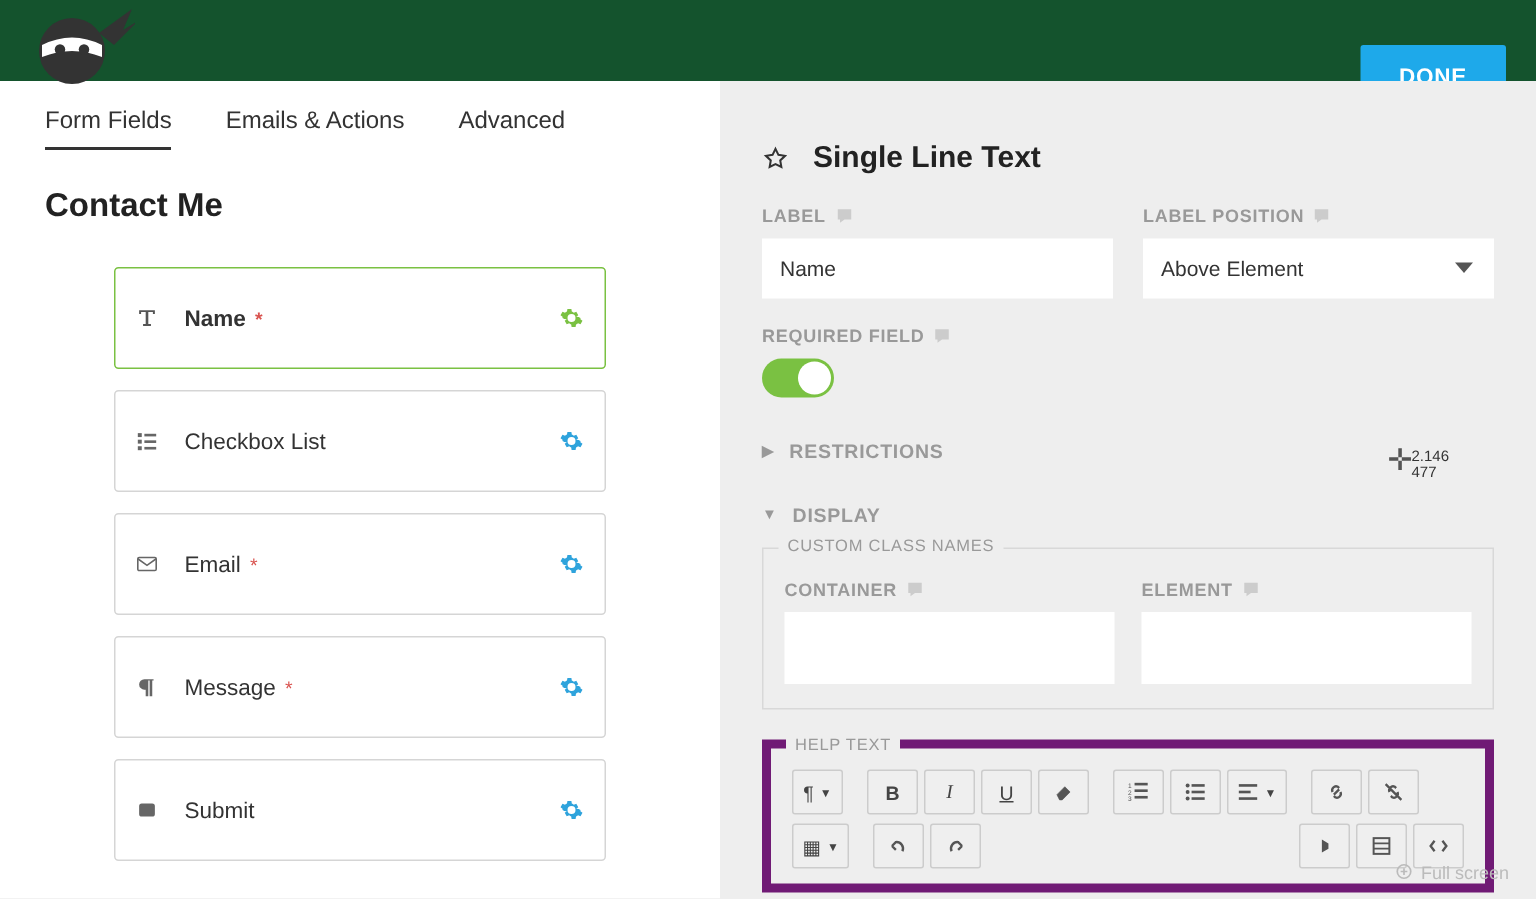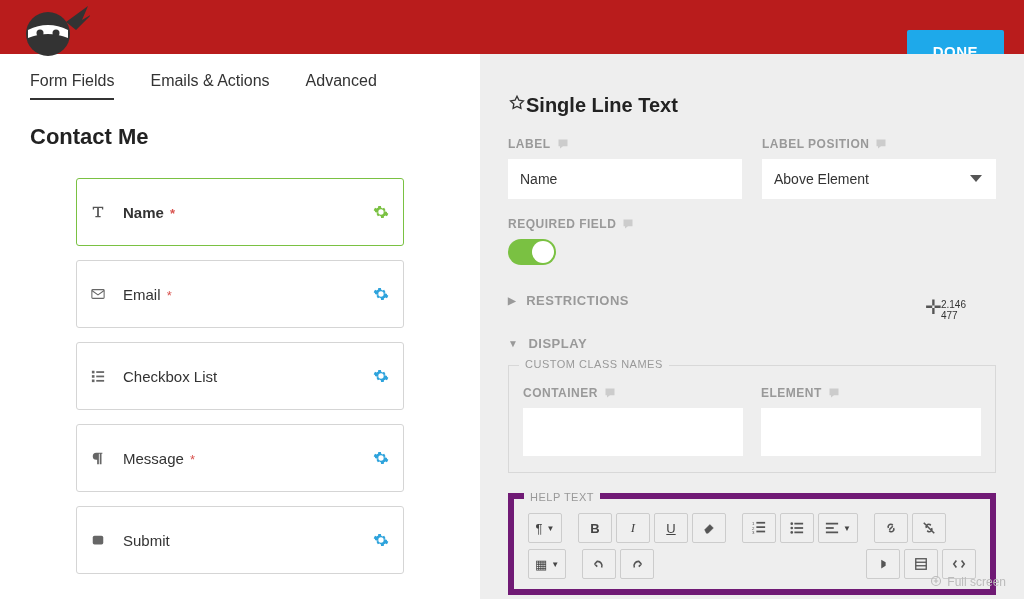--- a/index.html
+++ b/index.html
@@ -1,18 +1,18 @@
 <!DOCTYPE html>
 <html><head>
 <meta charset="utf-8">
 <style>
   * { box-sizing: border-box; margin: 0; padding: 0; }
   body { font-family: -apple-system, "Helvetica Neue", Arial, sans-serif; background: #eeeeee; width: 1024px; height: 599px; overflow: hidden; position: relative; }
 
-  .header { height: 54px; background: #b91c1c; position: relative; }
+  .header { height: 54px; background: #14532d; position: relative; }
   .ninja-logo { position: absolute; left: 20px; top: 0; }
   .done-btn { position: absolute; right: 20px; top: 30px; background: #1ea9ea; color: #fff; border: none; padding: 13px 26px; font-size: 15px; font-weight: 600; letter-spacing: 0.5px; cursor: pointer; border-radius: 2px; }
 
   .main { display: flex; height: calc(100% - 54px); }
   .left-panel { width: 480px; background: #fff; padding: 0 30px 30px 30px; }
   .right-panel { flex: 1; padding: 40px 28px 10px 28px; background: #eeeeee; position: relative; overflow: hidden; }
 
   .tabs { display: flex; gap: 36px; border-bottom: none; margin-top: 18px; }
   .tab { font-size: 16px; color: #333; padding-bottom: 8px; cursor: pointer; }
   .tab.active { border-bottom: 2px solid #333; font-weight: 500; }
@@ -23,21 +23,21 @@
   .field-row { border: 1px solid #d5d5d5; border-radius: 3px; height: 68px; display: flex; align-items: center; padding: 0 14px; margin-bottom: 14px; background: #fff; cursor: pointer; }
   .field-row.selected { border: 1px solid #7ac142; }
   .field-row .ficon { width: 18px; text-align: center; color: #555; font-size: 14px; }
   .field-row .ficon svg { display: block; }
   .flabel { margin-left: 14px; flex: 1; font-size: 15px; color: #333; }
   .field-row.selected .flabel { font-weight: 700; }
   .req { color: #d9534f; font-size: 13px; margin-left: 2px; }
   .gear { cursor: pointer; }
   .gear svg { display: block; }
 
-  .star-title { display: flex; gap: 0; margin-bottom: 20px; }
+  .star-title { display: flex; align-items: center; gap: 16px; margin-bottom: 20px; }
   .star-title h2 { font-size: 20px; font-weight: 700; color: #222; }
   .star svg { display: block; }
 
   .settings-row { display: flex; gap: 20px; }
   .settings-col { flex: 1; }
   .hdr { font-size: 12px; color: #999; letter-spacing: 0.5px; font-weight: 700; margin-bottom: 8px; display: flex; align-items: center; gap: 6px; }
   .tip svg { display: block; }
   .text-input { width: 100%; background: #fff; border: none; height: 40px; padding: 0 12px; font-size: 14px; color: #333; }
   .select-wrap { position: relative; width: 100%; background: #fff; height: 40px; display: flex; align-items: center; padding: 0 12px; font-size: 14px; color: #333; }
   .select-wrap::after { content: ""; position: absolute; right: 14px; top: 16px; border-left: 6px solid transparent; border-right: 6px solid transparent; border-top: 7px solid #555; }
@@ -104,44 +104,44 @@
         <span class="gear">
           <svg width="16" height="16" viewBox="0 0 24 24">
               <path fill="#7ac142" d="M12 8a4 4 0 100 8 4 4 0 000-8zm9 4a7 7 0 01-.1 1.2l2.1 1.6-2 3.4-2.5-1a7 7 0 01-2 1.2l-.4 2.6h-4l-.4-2.6a7 7 0 01-2-1.2l-2.5 1-2-3.4 2.1-1.6A7 7 0 013 12a7 7 0 01.1-1.2L1 9.2l2-3.4 2.5 1a7 7 0 012-1.2L7.9 3h4l.4 2.6a7 7 0 012 1.2l2.5-1 2 3.4-2.1 1.6A7 7 0 0121 12z"></path>
             </svg>
         </span>
       </div>
 
       <div class="field-row">
         <span class="ficon">
           <svg width="14" height="14" viewBox="0 0 16 16">
-              <rect x="1" y="3" width="14" height="10" rx="1" fill="none" stroke="#666" stroke-width="1.2"></rect>
-              <path d="M1 4l7 5 7-5" fill="none" stroke="#666" stroke-width="1.2"></path>
-            </svg>
-        </span>
-        <span class="flabel"><span>Email</span> <span class="req">*</span></span>
-        <span class="gear">
-          <svg width="16" height="16" viewBox="0 0 24 24">
-              <path fill="#2ea3dc" d="M12 8a4 4 0 100 8 4 4 0 000-8zm9 4a7 7 0 01-.1 1.2l2.1 1.6-2 3.4-2.5-1a7 7 0 01-2 1.2l-.4 2.6h-4l-.4-2.6a7 7 0 01-2-1.2l-2.5 1-2-3.4 2.1-1.6A7 7 0 013 12a7 7 0 01.1-1.2L1 9.2l2-3.4 2.5 1a7 7 0 012-1.2L7.9 3h4l.4 2.6a7 7 0 012 1.2l2.5-1 2 3.4-2.1 1.6A7 7 0 0121 12z"></path>
-            </svg>
-        </span>
-      </div>
-
-      <div class="field-row">
-        <span class="ficon">
-          <svg width="14" height="14" viewBox="0 0 16 16">
               <rect x="1" y="2" width="3" height="3" fill="#666"></rect>
               <rect x="6" y="2.5" width="9" height="2" fill="#666"></rect>
               <rect x="1" y="7" width="3" height="3" fill="#666"></rect>
               <rect x="6" y="7.5" width="9" height="2" fill="#666"></rect>
               <rect x="1" y="12" width="3" height="3" fill="#666"></rect>
               <rect x="6" y="12.5" width="9" height="2" fill="#666"></rect>
             </svg>
         </span>
         <span class="flabel"><span>Checkbox List</span></span>
+        <span class="gear">
+          <svg width="16" height="16" viewBox="0 0 24 24">
+              <path fill="#2ea3dc" d="M12 8a4 4 0 100 8 4 4 0 000-8zm9 4a7 7 0 01-.1 1.2l2.1 1.6-2 3.4-2.5-1a7 7 0 01-2 1.2l-.4 2.6h-4l-.4-2.6a7 7 0 01-2-1.2l-2.5 1-2-3.4 2.1-1.6A7 7 0 013 12a7 7 0 01.1-1.2L1 9.2l2-3.4 2.5 1a7 7 0 012-1.2L7.9 3h4l.4 2.6a7 7 0 012 1.2l2.5-1 2 3.4-2.1 1.6A7 7 0 0121 12z"></path>
+            </svg>
+        </span>
+      </div>
+
+      <div class="field-row">
+        <span class="ficon">
+          <svg width="14" height="14" viewBox="0 0 16 16">
+              <rect x="1" y="3" width="14" height="10" rx="1" fill="none" stroke="#666" stroke-width="1.2"></rect>
+              <path d="M1 4l7 5 7-5" fill="none" stroke="#666" stroke-width="1.2"></path>
+            </svg>
+        </span>
+        <span class="flabel"><span>Email</span> <span class="req">*</span></span>
         <span class="gear">
           <svg width="16" height="16" viewBox="0 0 24 24">
               <path fill="#2ea3dc" d="M12 8a4 4 0 100 8 4 4 0 000-8zm9 4a7 7 0 01-.1 1.2l2.1 1.6-2 3.4-2.5-1a7 7 0 01-2 1.2l-.4 2.6h-4l-.4-2.6a7 7 0 01-2-1.2l-2.5 1-2-3.4 2.1-1.6A7 7 0 013 12a7 7 0 01.1-1.2L1 9.2l2-3.4 2.5 1a7 7 0 012-1.2L7.9 3h4l.4 2.6a7 7 0 012 1.2l2.5-1 2 3.4-2.1 1.6A7 7 0 0121 12z"></path>
             </svg>
         </span>
       </div>
 
       <div class="field-row">
         <span class="ficon">
           <svg width="14" height="14" viewBox="0 0 16 16">

